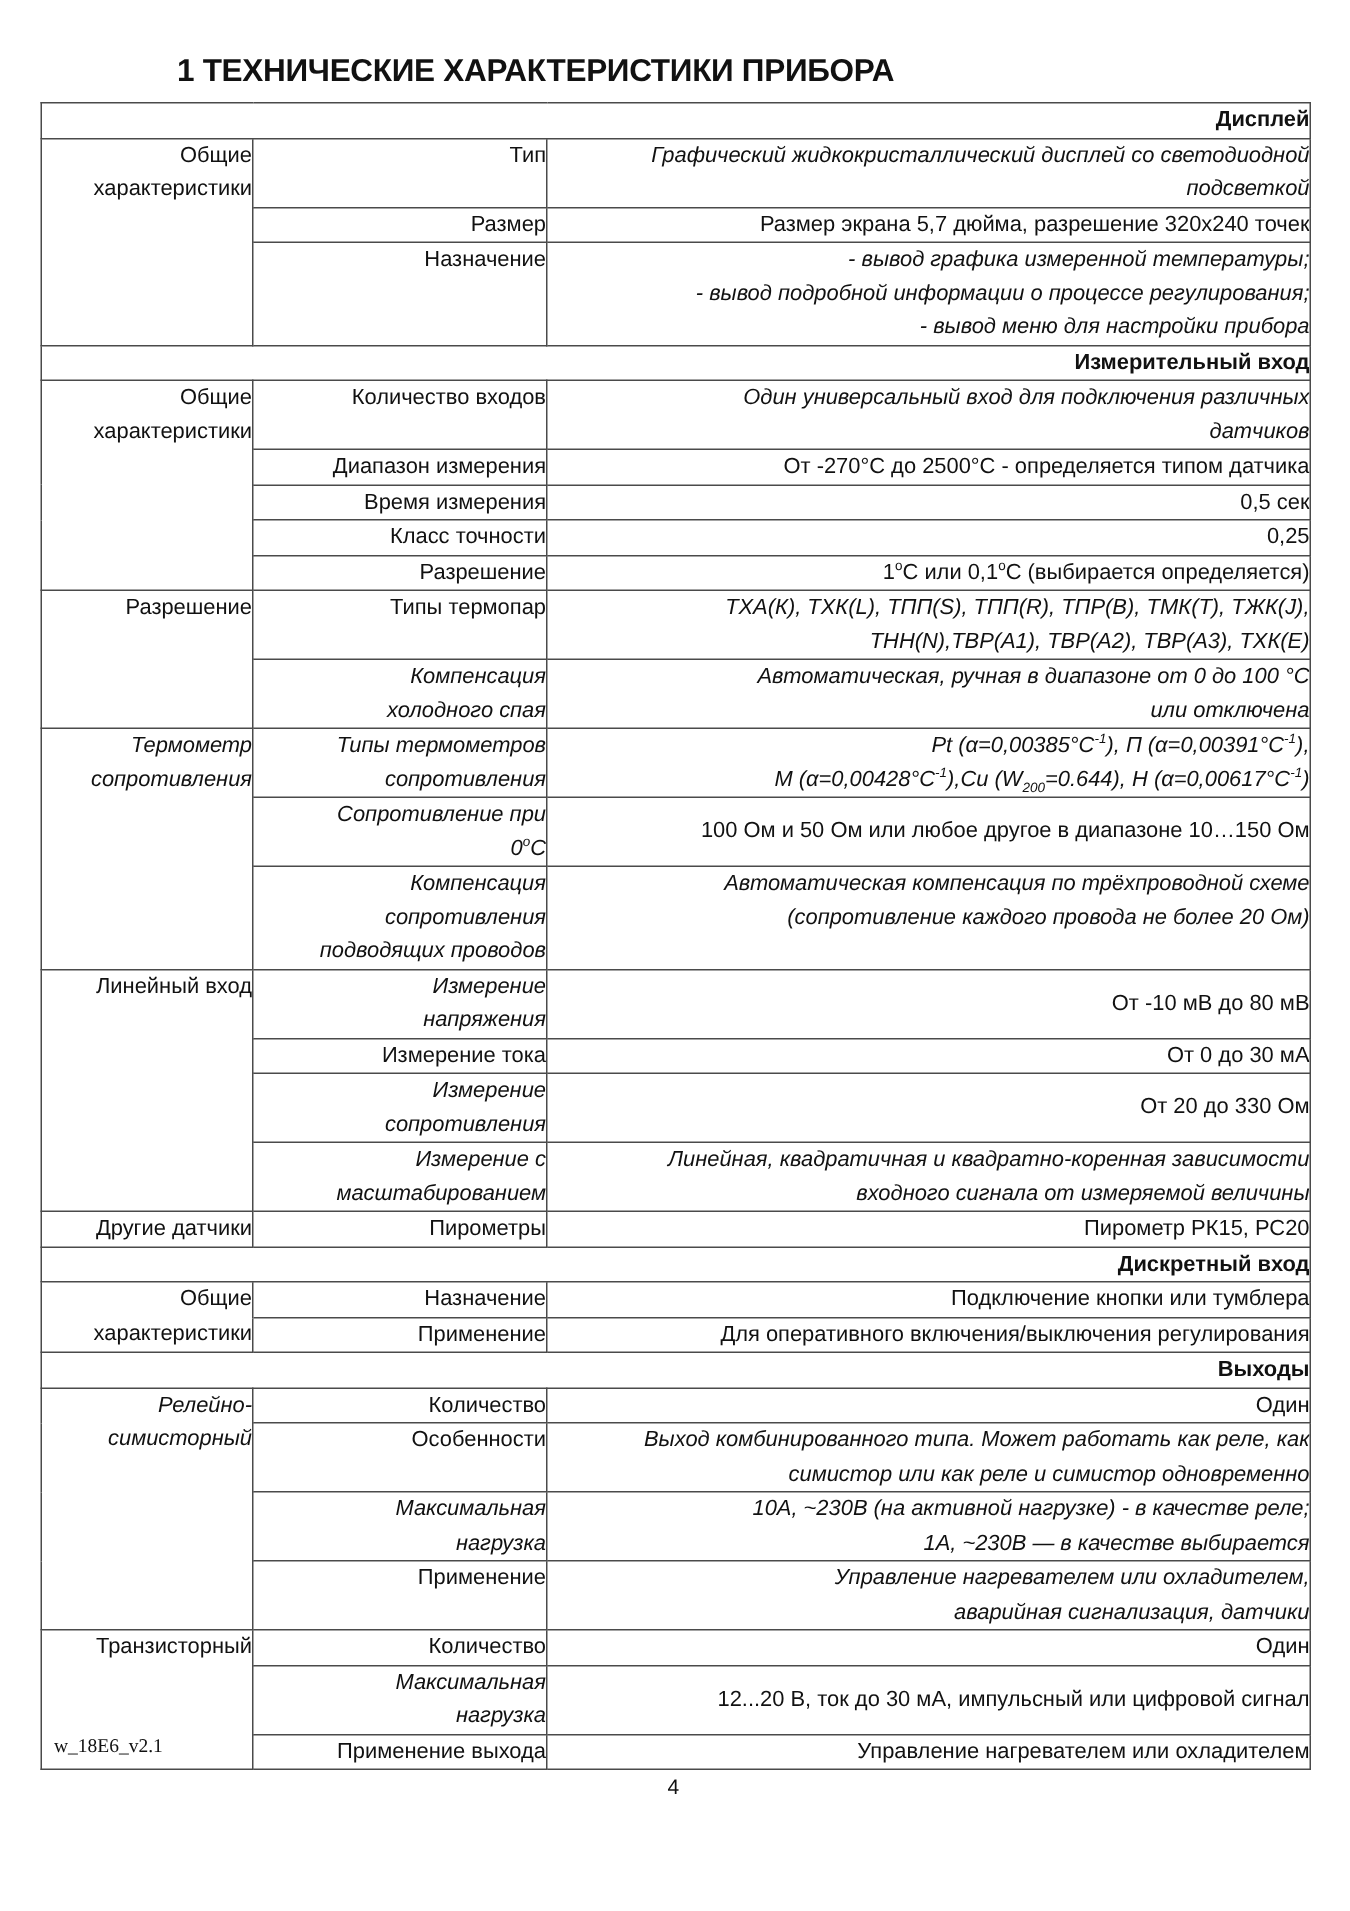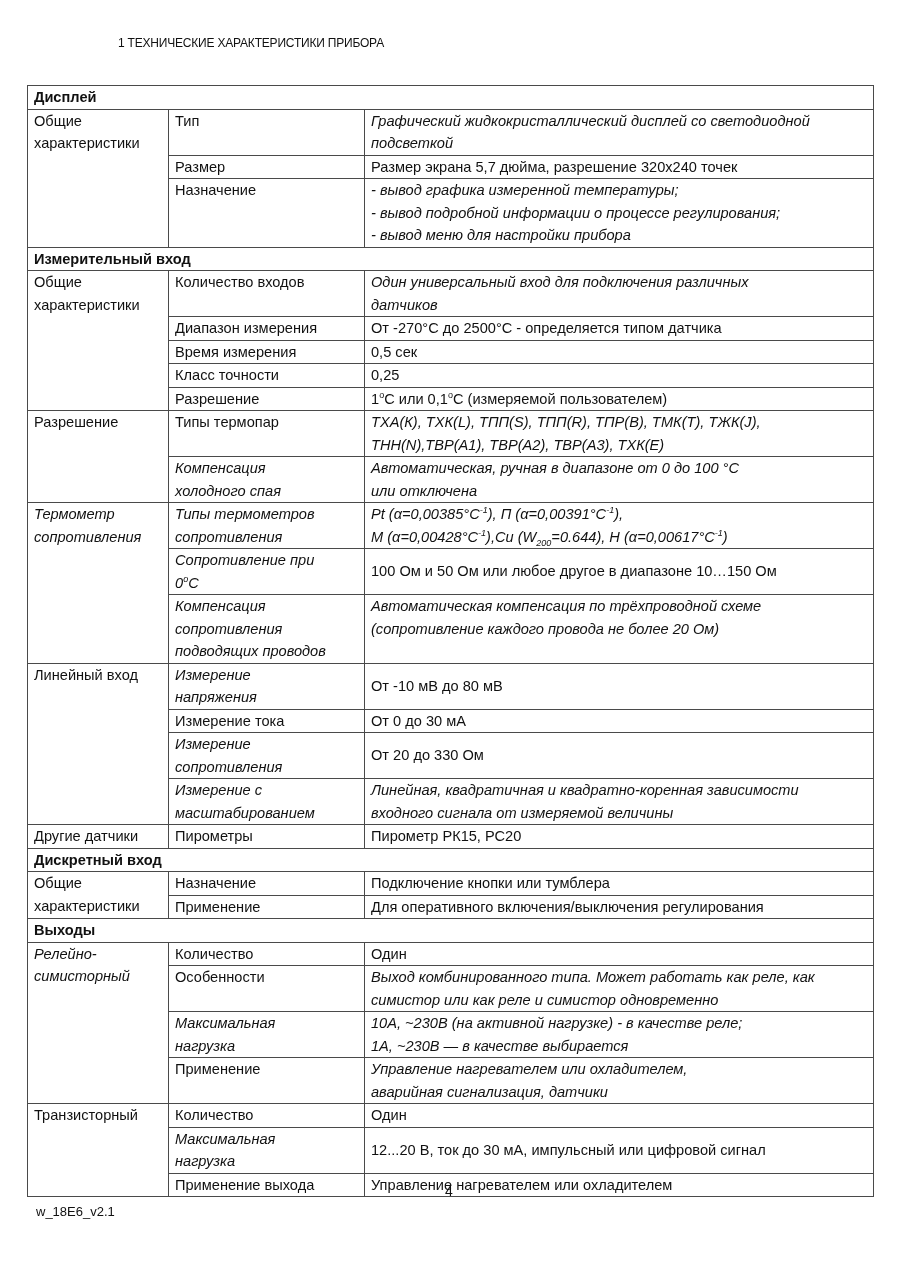--- a/index.html
+++ b/index.html
@@ -3,30 +3,31 @@
 <meta charset="utf-8">
 <style>
   html, body { margin: 0; padding: 0; background: #ffffff; }
   body {
     width: 900px; height: 1274px; position: relative; overflow: hidden;
     font-family: "Liberation Sans", "DejaVu Sans", sans-serif;
     color: #111;
   }
   .page-title {
     position: absolute; left: 118px; top: 36px;
-    font-size: 12px; font-weight: normal; letter-spacing: -0.2px;
+    font-size: 21px; font-weight: bold; letter-spacing: -0.2px;
     margin: 0;
   }
   table.spec {
-    position: absolute; left: 27px; top: 85px;
+    position: absolute; left: 27px; top: 68px;
     width: 846px;
     border-collapse: collapse;
     table-layout: fixed;
     font-size: 14.6px;
     line-height: 22.5px;
+    text-align: right;
   }
   table.spec td {
     border: 1px solid #4a4a4a;
     padding: 0 0 0 6px;
     vertical-align: top;
     overflow: hidden;
     white-space: nowrap;
   }
   table.spec td.section {
     font-weight: bold;
@@ -34,22 +35,23 @@
   table.spec td.mid { vertical-align: middle; }
   col.c1 { width: 141px; }
   col.c2 { width: 196px; }
   col.c3 { width: 509px; }
   sup, sub { font-size: 9px; line-height: 0; }
   .page-number {
     position: absolute; left: 445px; top: 1183px;
     font-size: 14px;
   }
   .doc-id {
-    position: absolute; left: 36px; top: 1204px;
+    position: absolute; left: 36px; top: 1156px;
     font-size: 13px;
+    font-family: Liberation Serif, serif;
   }
   .line { display: block; font-style: italic; }
 </style>
 </head>
 <body>
 
 <h1 class="page-title">1 ТЕХНИЧЕСКИЕ ХАРАКТЕРИСТИКИ ПРИБОРА</h1>
 
 <table class="spec">
   <colgroup>
@@ -101,21 +103,21 @@
     <tr>
       <td>Время измерения</td>
       <td>0,5 сек</td>
     </tr>
     <tr>
       <td>Класс точности</td>
       <td>0,25</td>
     </tr>
     <tr>
       <td>Разрешение</td>
-      <td><span>1</span><sup>o</sup><span>C или 0,1</span><sup>o</sup><span>C (измеряемой пользователем)</span></td>
+      <td><span>1</span><sup>o</sup><span>C или 0,1</span><sup>o</sup><span>C (выбирается определяется)</span></td>
     </tr>
 
     <tr>
       <td rowspan="2">Разрешение</td>
       <td>Типы термопар</td>
       <td>
         <span class="line">ТХА(К), ТХК(L), ТПП(S), ТПП(R), ТПР(В), ТМК(Т), ТЖК(J),</span>
         <span class="line">ТНН(N),ТВР(А1), ТВР(А2), ТВР(А3), ТХК(Е)</span>
       </td>
     </tr>

